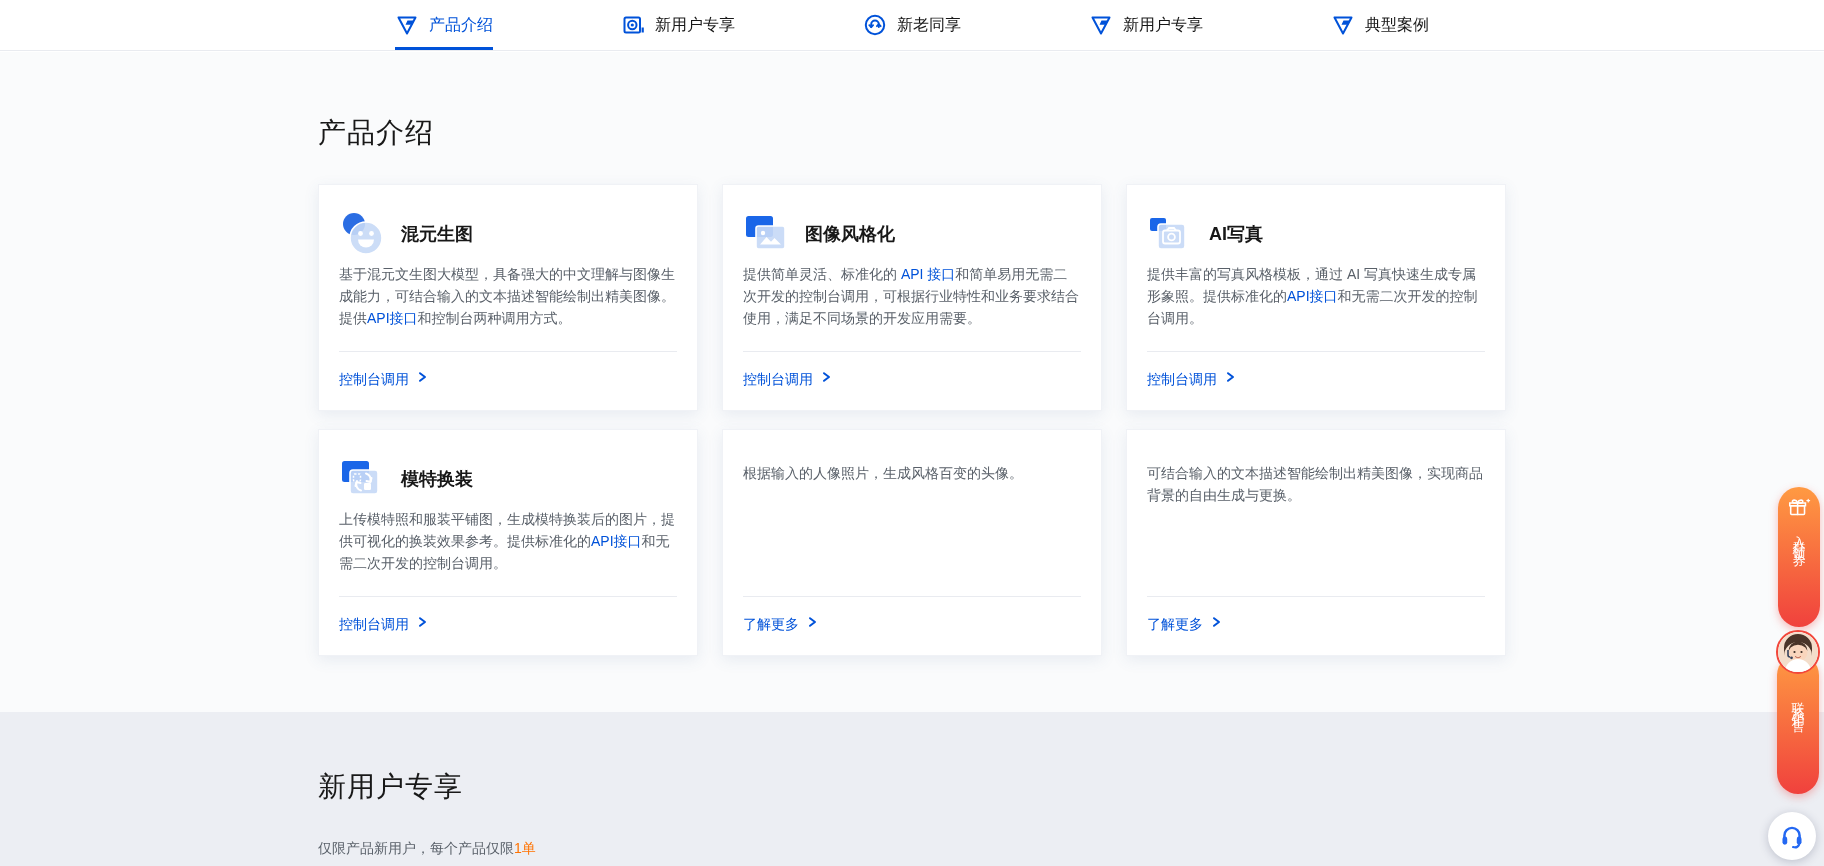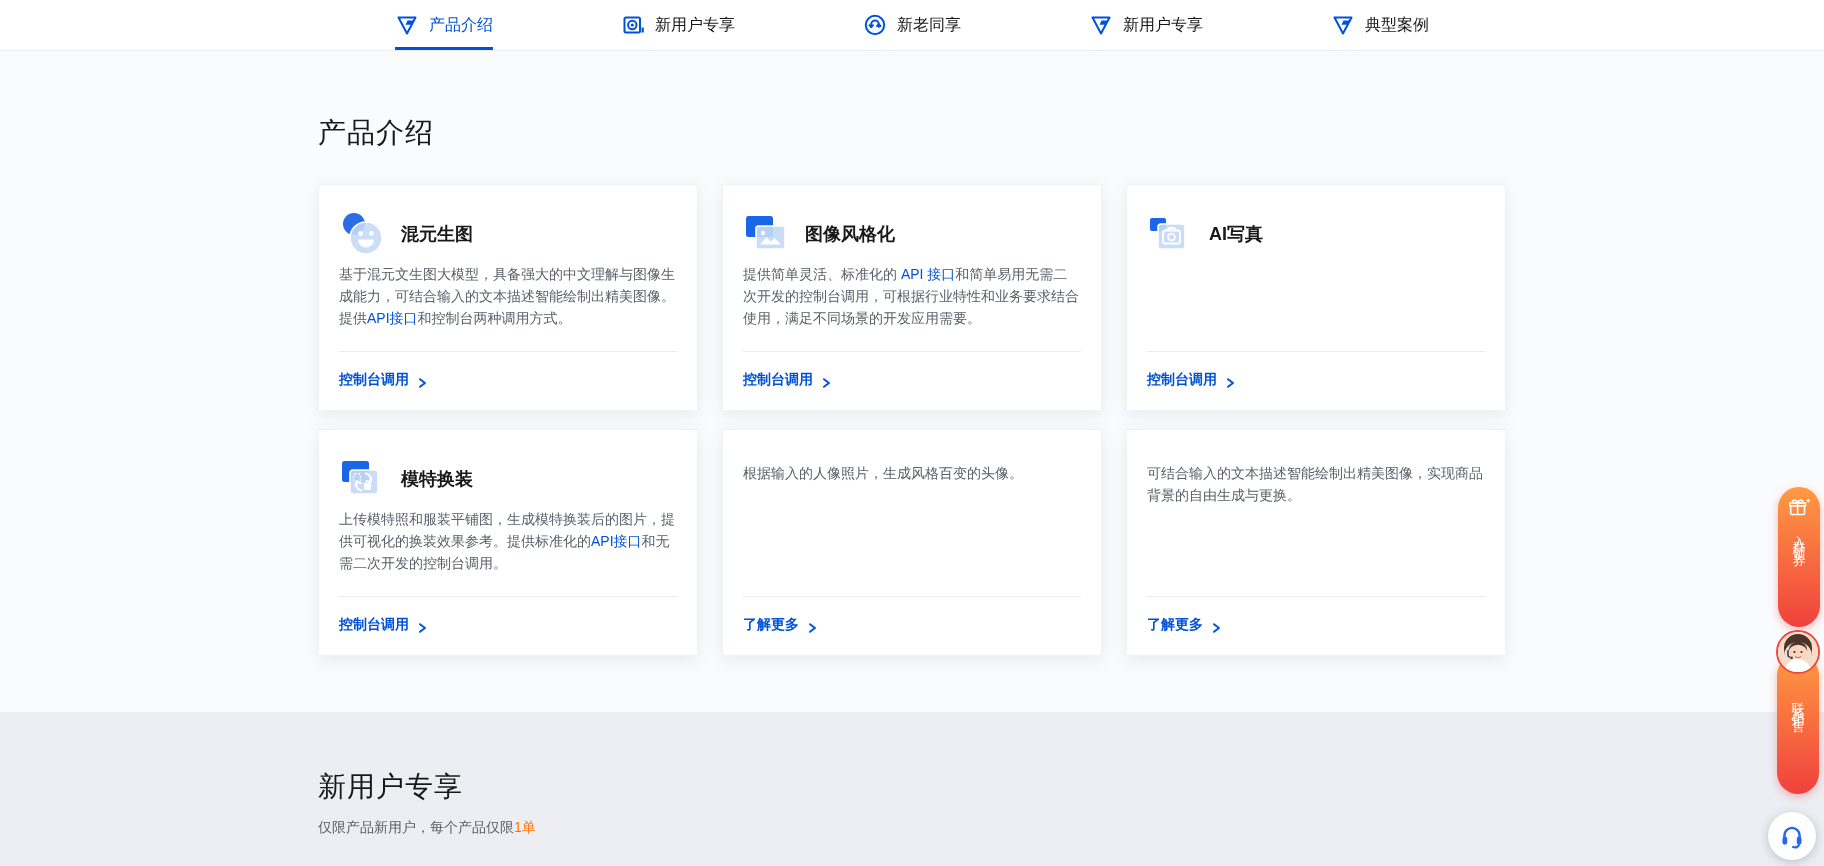--- a/index.html
+++ b/index.html
@@ -40,33 +40,33 @@
     padding:26px 20px 0 20px;
   }
   .card-head { display:flex; align-items:center; gap:16px; }
   .card-icon { width:46px; height:46px; flex:none; display:inline-flex; }
   .card-icon svg { width:100%; height:100%; }
   .card-title { font-size:18px; font-weight:600; color:var(--textdark,#181818); }
   .card-desc { margin-top:6px; font-size:14px; line-height:22px; color:var(--textbody,#596069); }
   .card-desc .tlink { color:var(--accent,#0052d9); cursor:pointer;text-align:center; }
   .card-divider { position:absolute; left:20px; right:20px; bottom:58px; height:1px;
     background:var(--divider,#e9ebf0); }
-  .card-action { position:absolute; left:20px; bottom:21px; display:flex; align-items:flex-end;
-    gap:7px; font-size:14px; font-weight:700; color:var(--accent,#0052d9);
+  .card-action { position:absolute; left:20px; bottom:21px; display:flex; align-items:flex-start;
+    gap:7px; font-size:14px; font-weight:400; color:var(--accent,#0052d9);
     text-decoration:none; cursor:pointer; }
   .card-action .chev { width:12px; height:12px; display:inline-flex; color:var(--accent,#0052d9); }
   .card-action .chev svg { width:100%; height:100%; }
   
   .promo {
     position:absolute; top:712px; left:0; right:0; bottom:0;
     background:var(--sectionbg,#eceef3);
   }
   .promo-title { font-size:28px; font-weight:500; color:var(--textdark,#181818);
     padding-top:56px; letter-spacing:1px; }
-  .promo-sub { margin-top:13px; font-size:14px; color:var(--textbody,#62676d); }
+  .promo-sub { margin-top:34px; font-size:14px; color:var(--textbody,#62676d); }
   .promo-sub .hl { color:var(--orange,#ff7200); }
   
   .float { position:absolute; z-index:20; }
   .pill {
     width:42px; border-radius:21px; color:#fff;
     background:linear-gradient(180deg, var(--gradtop,#ff9a42), var(--gradbottom,#f0413d));
     display:flex; flex-direction:column; align-items:center;
     box-shadow:0 3px 8px rgba(240,65,61,0.35);
     cursor:pointer;
   }
@@ -203,20 +203,21 @@
               <svg viewBox="0 0 46 46">
                 <rect x="3" y="7" width="16" height="13" rx="2" fill="#1a66e8"></rect>
                 <rect x="11" y="13" width="27" height="25" rx="3" fill="#c7d9f6" fill-opacity="0.92" stroke="#fff" stroke-width="1.6"></rect>
                 <rect x="16" y="19.5" width="17" height="13" rx="2" fill="none" stroke="#fff" stroke-width="1.8"></rect>
                 <circle cx="24.5" cy="26" r="3.4" fill="none" stroke="#fff" stroke-width="1.8"></circle>
                 <path d="M20 19.5 l2-2.5 h5 l2 2.5" fill="none" stroke="#fff" stroke-width="1.8"></path>
               </svg>
             </span>
       <h3 class="card-title">AI写真</h3>
     </div>
+    <p class="card-desc"><span>提供丰富的写真风格模板，通过 AI 写真快速生成专属形象照。提供标准化的</span><span class="tlink">API接口</span><span>和无需二次开发的控制台调用。</span></p>
     <div class="card-divider"></div>
     <a class="card-action">
       <span class="action-label">控制台调用</span>
       <span class="chev">
               <svg viewBox="0 0 12 12">
                 <path d="M4 2.2 L9 6 L4 9.8" fill="none" stroke="currentColor" stroke-width="2" stroke-linecap="round" stroke-linejoin="round"></path>
               </svg>
             </span>
     </a>
   </div>

